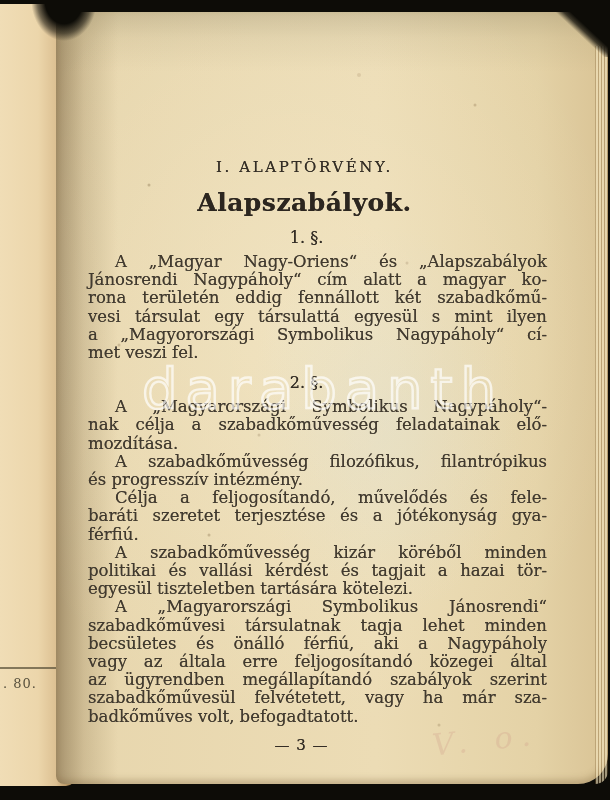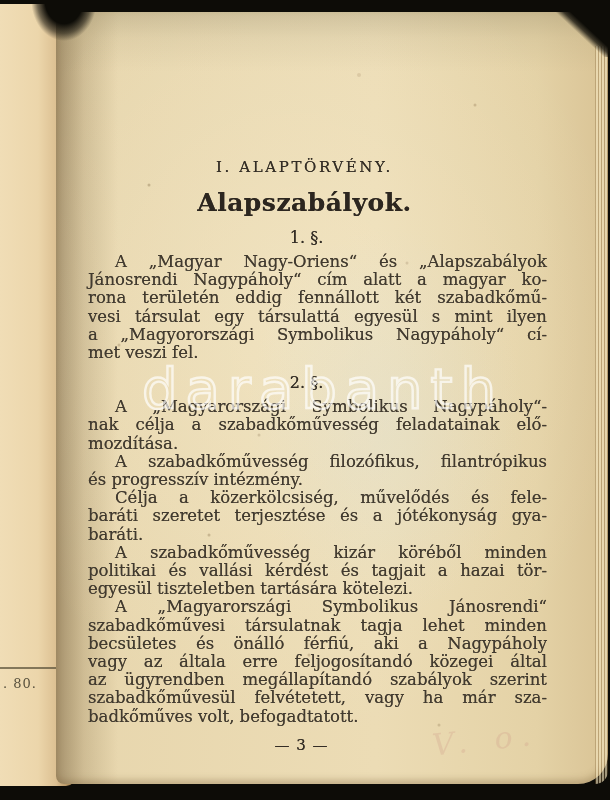--- a/index.html
+++ b/index.html
@@ -145,23 +145,23 @@
         <div class="para">
           <div class="line first">A „Magyarországi Symbolikus Nagypáholy“-</div>
           <div class="line">nak célja a szabadkőművesség feladatainak elő-</div>
           <div class="line last">mozdítása.</div>
         </div>
         <div class="para">
           <div class="line first">A szabadkőművesség filozófikus, filantrópikus</div>
           <div class="line last">és progresszív intézmény.</div>
         </div>
         <div class="para">
-          <div class="line first">Célja a közerkölcsiség, művelődés és fele-</div>
+          <div class="line first">Célja a feljogosítandó, művelődés és fele-</div>
           <div class="line">baráti szeretet terjesztése és a jótékonyság gya-</div>
-          <div class="line last">baráti.</div>
+          <div class="line last">férfiú.</div>
         </div>
         <div class="para">
           <div class="line first">A szabadkőművesség kizár köréből minden</div>
           <div class="line">politikai és vallási kérdést és tagjait a hazai tör-</div>
           <div class="line last">egyesül tiszteletben tartására kötelezi.</div>
         </div>
         <div class="para">
           <div class="line first">A „Magyarországi Symbolikus Jánosrendi“</div>
           <div class="line">szabadkőművesi társulatnak tagja lehet minden</div>
           <div class="line">becsületes és önálló férfiú, aki a Nagypáholy</div>

